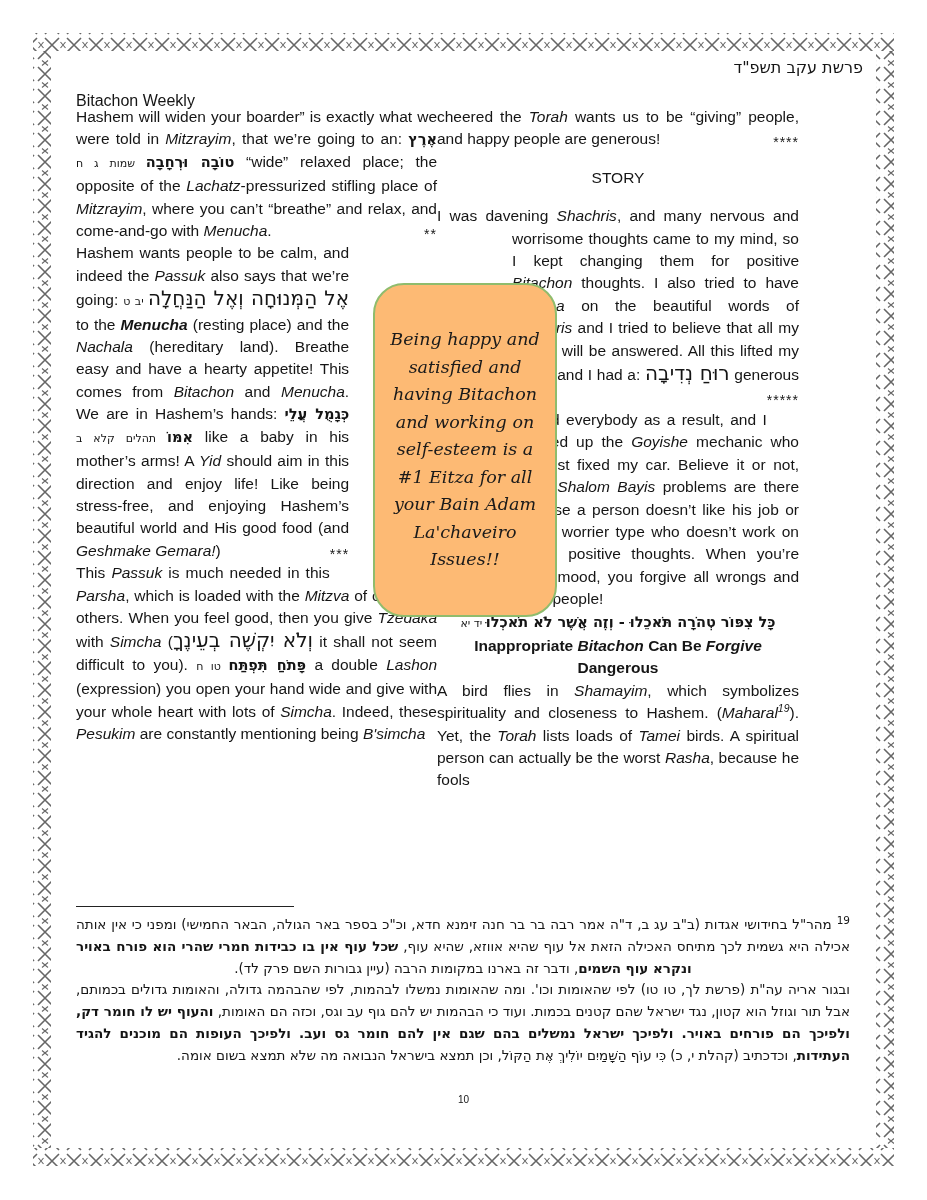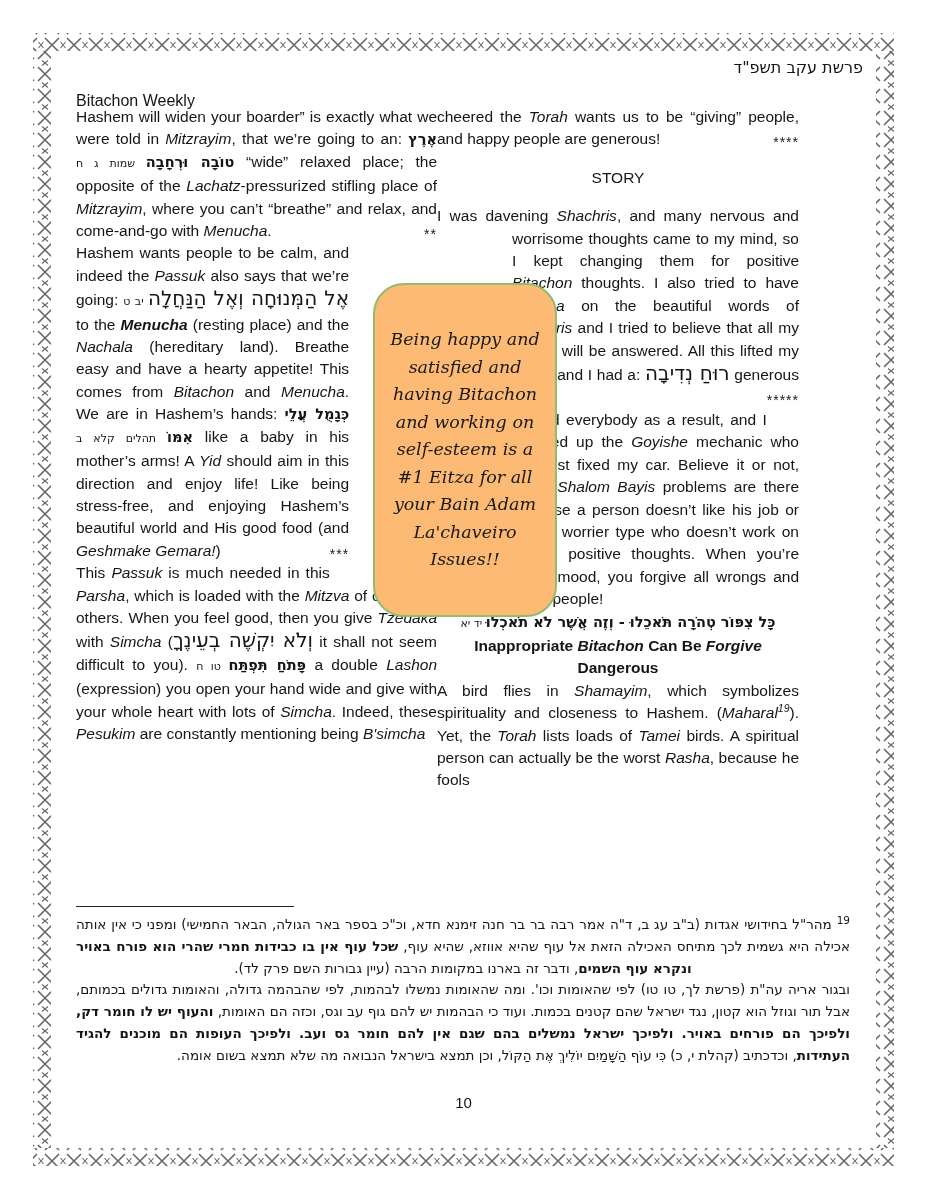--- a/index.html
+++ b/index.html
@@ -47,21 +47,21 @@
                   padding:0 8px; color:#1a1a1a; }
 
   .footnote-sep { position:absolute; left:76px; top:906px; width:218px; height:0;
                   border-top:1.4px solid #222; }
   .footnote { position:absolute; left:76px; top:914px; width:774px; direction:rtl;
               font-family:"DejaVu Sans", sans-serif; font-size:13.5px;
               line-height:21.8px; text-align:justify; }
   .footnote p { margin:0; }
   .footnote p.center-last { text-align-last:center; }
 
-  .pagenum { position:absolute; left:0; right:0; top:1094px; text-align:center; font-size:15px; }
+  .pagenum { position:absolute; left:0; right:0; top:1094px; text-align:center; font-size:10px; }
 </style>
 </head>
 <body>
 
 <svg class="frame-svg" width="927" height="1200" aria-hidden="true">
   <defs>
     <pattern id="xh" width="22" height="18" patternUnits="userSpaceOnUse">
       <path d="M1 2 L15 16 M15 2 L1 16" stroke="#666666" stroke-width="1.6" fill="none"></path>
       <path d="M16.5 6 L21.5 12 M21.5 6 L16.5 12" stroke="#666666" stroke-width="1.1" fill="none"></path>
     </pattern>

